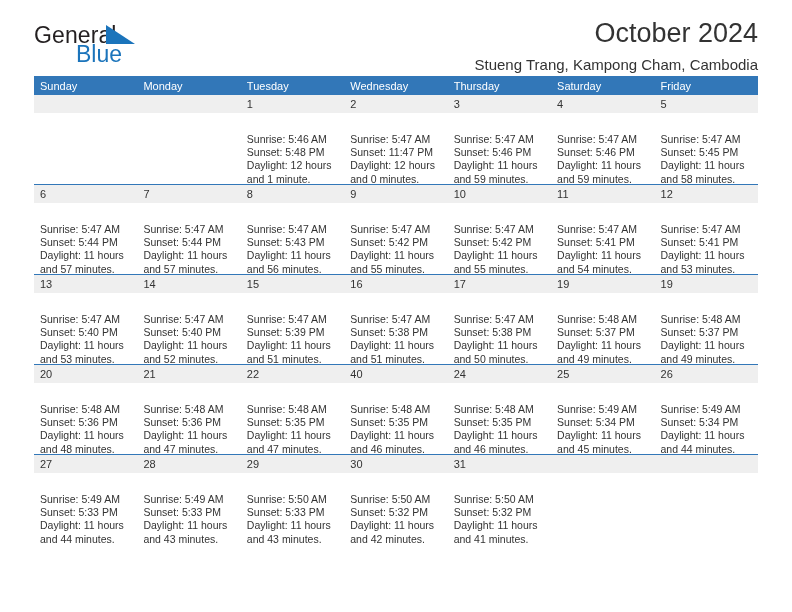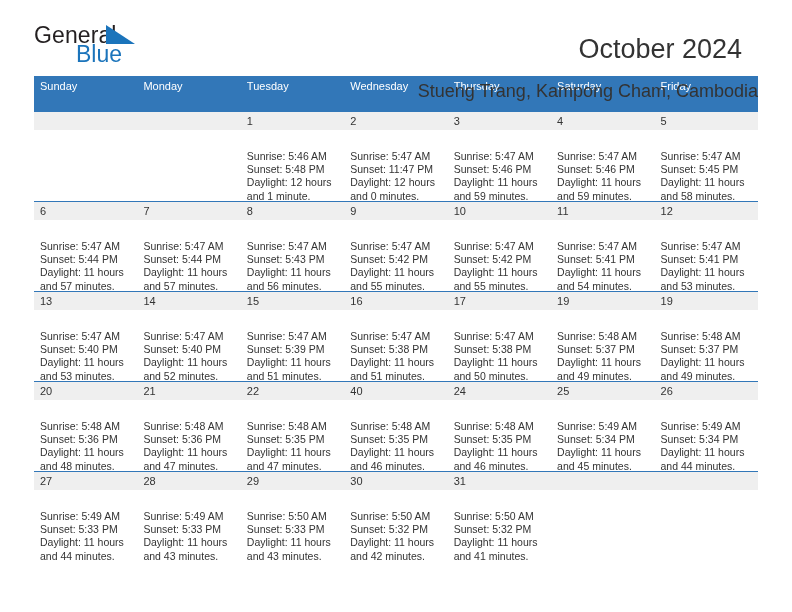--- a/index.html
+++ b/index.html
@@ -63,41 +63,41 @@
     position: absolute;
     right: 0;
     top: 18px;
     text-align: right;
   }
   .cal-title {
     font-size: 27px;
     color: #333333;
     line-height: 1.15;
     font-weight: normal;
-    margin: 16px;
+    margin: 0;
     white-space: nowrap;
   }
   .cal-subtitle {
-    font-size: 18px;
+    font-size: 15px;
     color: #333333;
     margin: 7px 0 0 0;
     font-weight: normal;
     white-space: nowrap;
   }
 
   
   .calendar {
     width: 724px;
     margin-top: 4px;
   }
 
   .weekday-header {
     display: flex;
     background: #3277b8;
-    height: 35px;
+    height: 18px;
   }
   .weekday-cell {
     flex: 1 1 0;
     color: #ffffff;
     font-size: 11px;
     line-height: 21px;
     padding-left: 6px;
     white-space: nowrap;
     overflow: hidden;
   }

